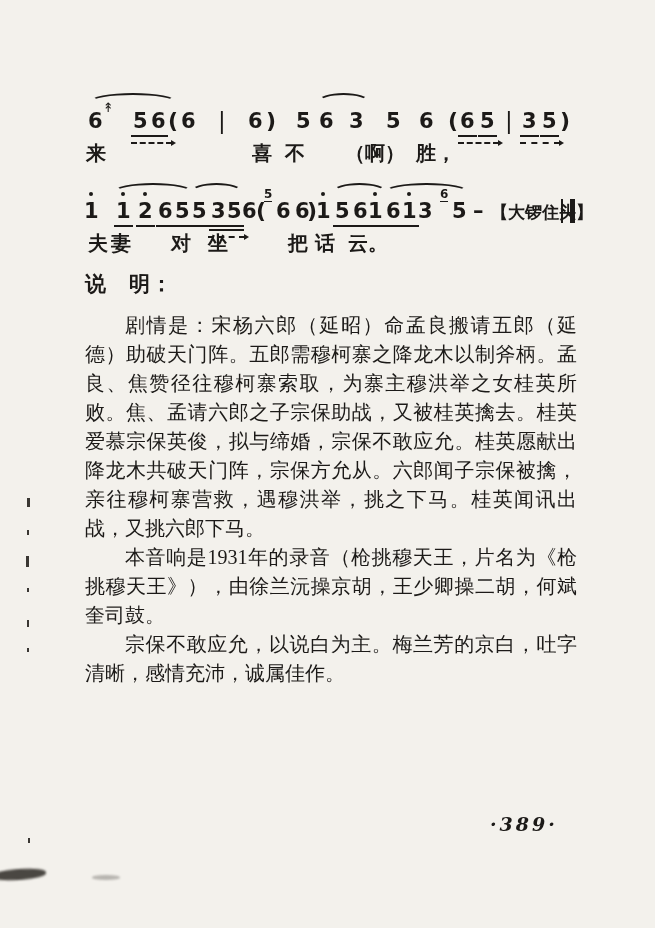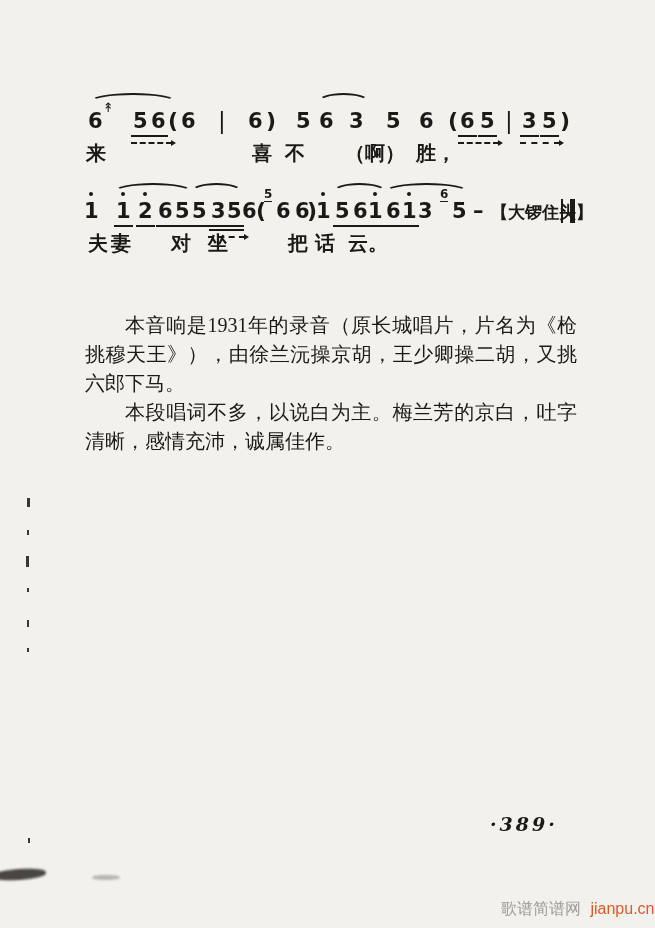--- a/index.html
+++ b/index.html
@@ -115,32 +115,30 @@
       <div class="dashline" style="left: 208px; width: 37px; top: 54px;"></div>
       <div class="lyric" style="left: 88px;">夫</div>
       <div class="lyric" style="left: 111px;">妻</div>
       <div class="lyric" style="left: 171px;">对</div>
       <div class="lyric" style="left: 208px;">坐</div>
       <div class="lyric" style="left: 288px;">把</div>
       <div class="lyric" style="left: 315px;">话</div>
       <div class="lyric" style="left: 348px;">云。</div>
     </div>
 
+  <div class="heading">说　明：</div>
 
   <div class="body-text">
-    <p>本音响是1931年的录音（原长城唱片，片名为《枪挑穆天王》），由徐兰沅操京胡，王少卿操二胡，又挑六郎下马。</p>
-    <p>本段唱词不多，以说白为主。梅兰芳的京白，吐字清晰，感情充沛，诚属佳作。</p>
+    <p>剧情是：宋杨六郎（延昭）命孟良搬请五郎（延德）助破天门阵。五郎需穆柯寨之降龙木以制斧柄。孟良、焦赞径往穆柯寨索取，为寨主穆洪举之女桂英所败。焦、孟请六郎之子宗保助战，又被桂英擒去。桂英爱慕宗保英俊，拟与缔婚，宗保不敢应允。桂英愿献出降龙木共破天门阵，宗保方允从。六郎闻子宗保被擒，亲往穆柯寨营救，遇穆洪举，挑之下马。桂英闻讯出战，又挑六郎下马。</p>
+    <p>本音响是1931年的录音（枪挑穆天王，片名为《枪挑穆天王》），由徐兰沅操京胡，王少卿操二胡，何斌奎司鼓。</p>
+    <p>宗保不敢应允，以说白为主。梅兰芳的京白，吐字清晰，感情充沛，诚属佳作。</p>
   </div>
 
   <div class="pageno">·389·</div>
 
-  <div class="wm">
-    <span class="wm-name">歌谱简谱网</span>
-    <span class="wm-url">jianpu.cn</span>
-  </div>
 
   <div class="art" style="left:27px;top:498px;width:3px;height:9px"></div>
   <div class="art" style="left:27px;top:530px;width:2px;height:5px"></div>
   <div class="art" style="left:26px;top:556px;width:3px;height:11px"></div>
   <div class="art" style="left:27px;top:588px;width:2px;height:4px"></div>
   <div class="art" style="left:27px;top:620px;width:2px;height:7px"></div>
   <div class="art" style="left:27px;top:648px;width:2px;height:4px"></div>
   <div class="art" style="left:28px;top:838px;width:2px;height:5px"></div>
   <div class="smudge" style="left:-8px;top:869px;width:54px;height:11px;transform:rotate(-4deg)"></div>
   <div class="smudge" style="left:92px;top:875px;width:28px;height:5px;opacity:.35"></div>

